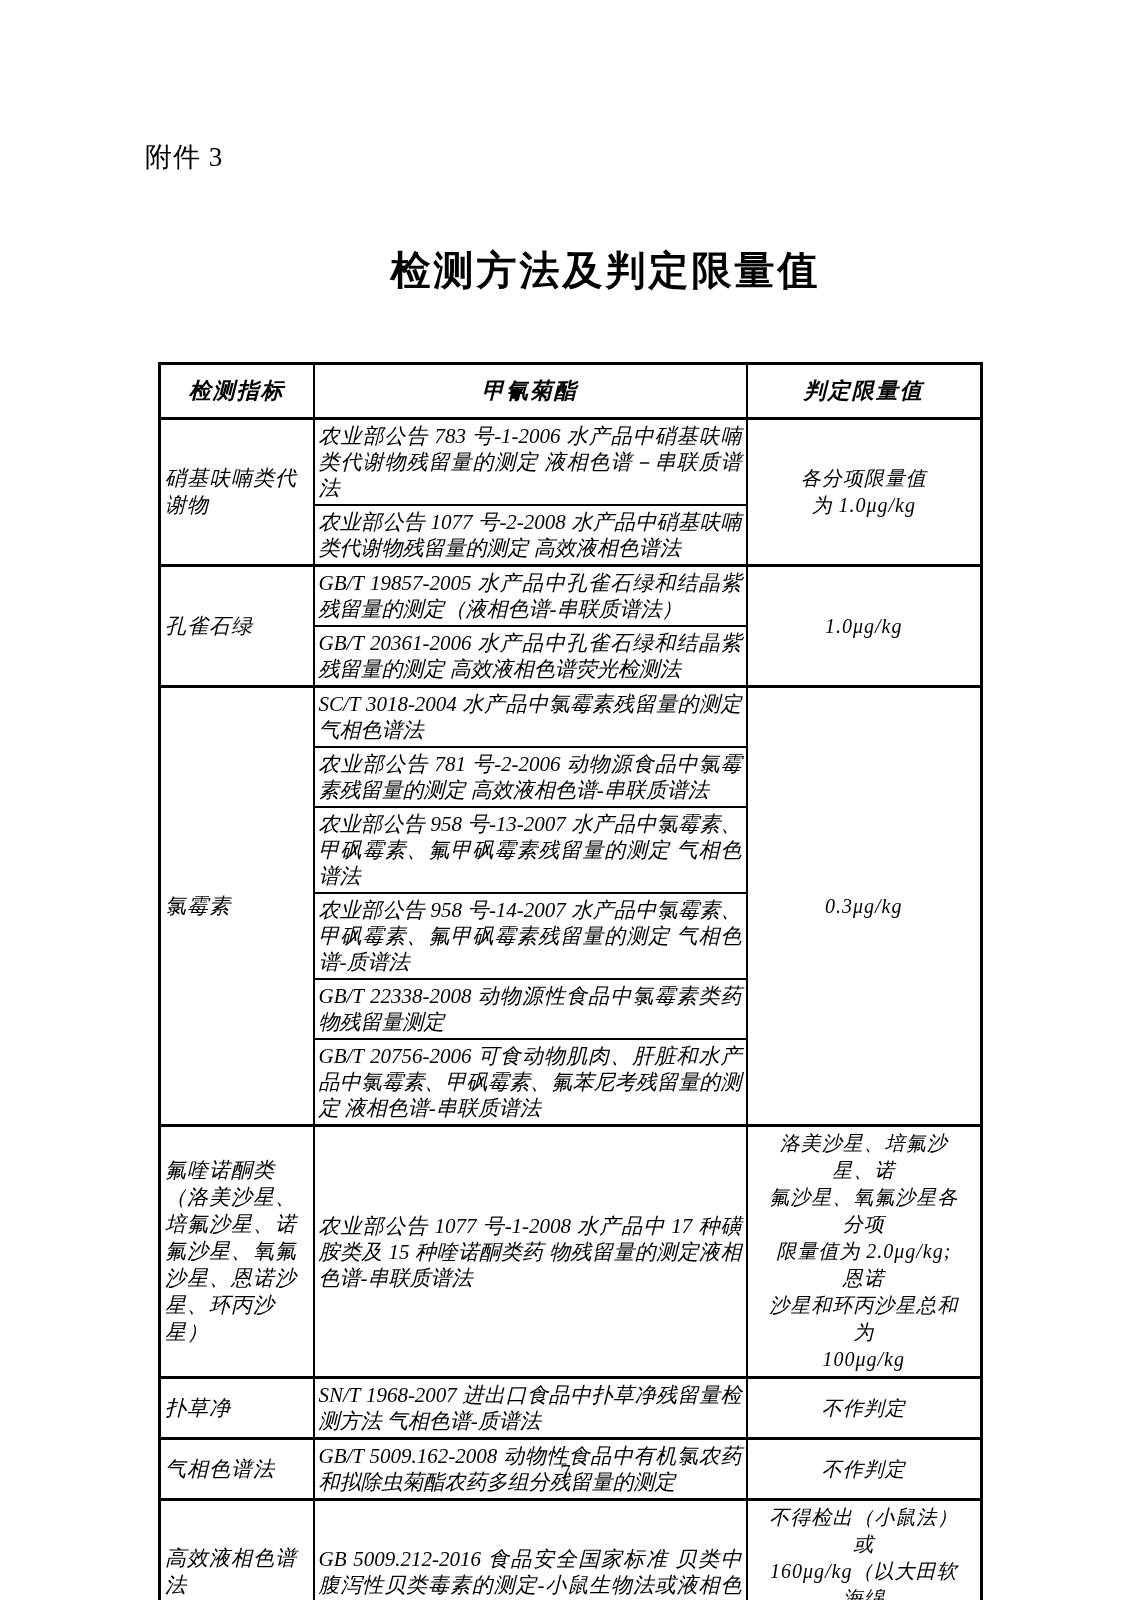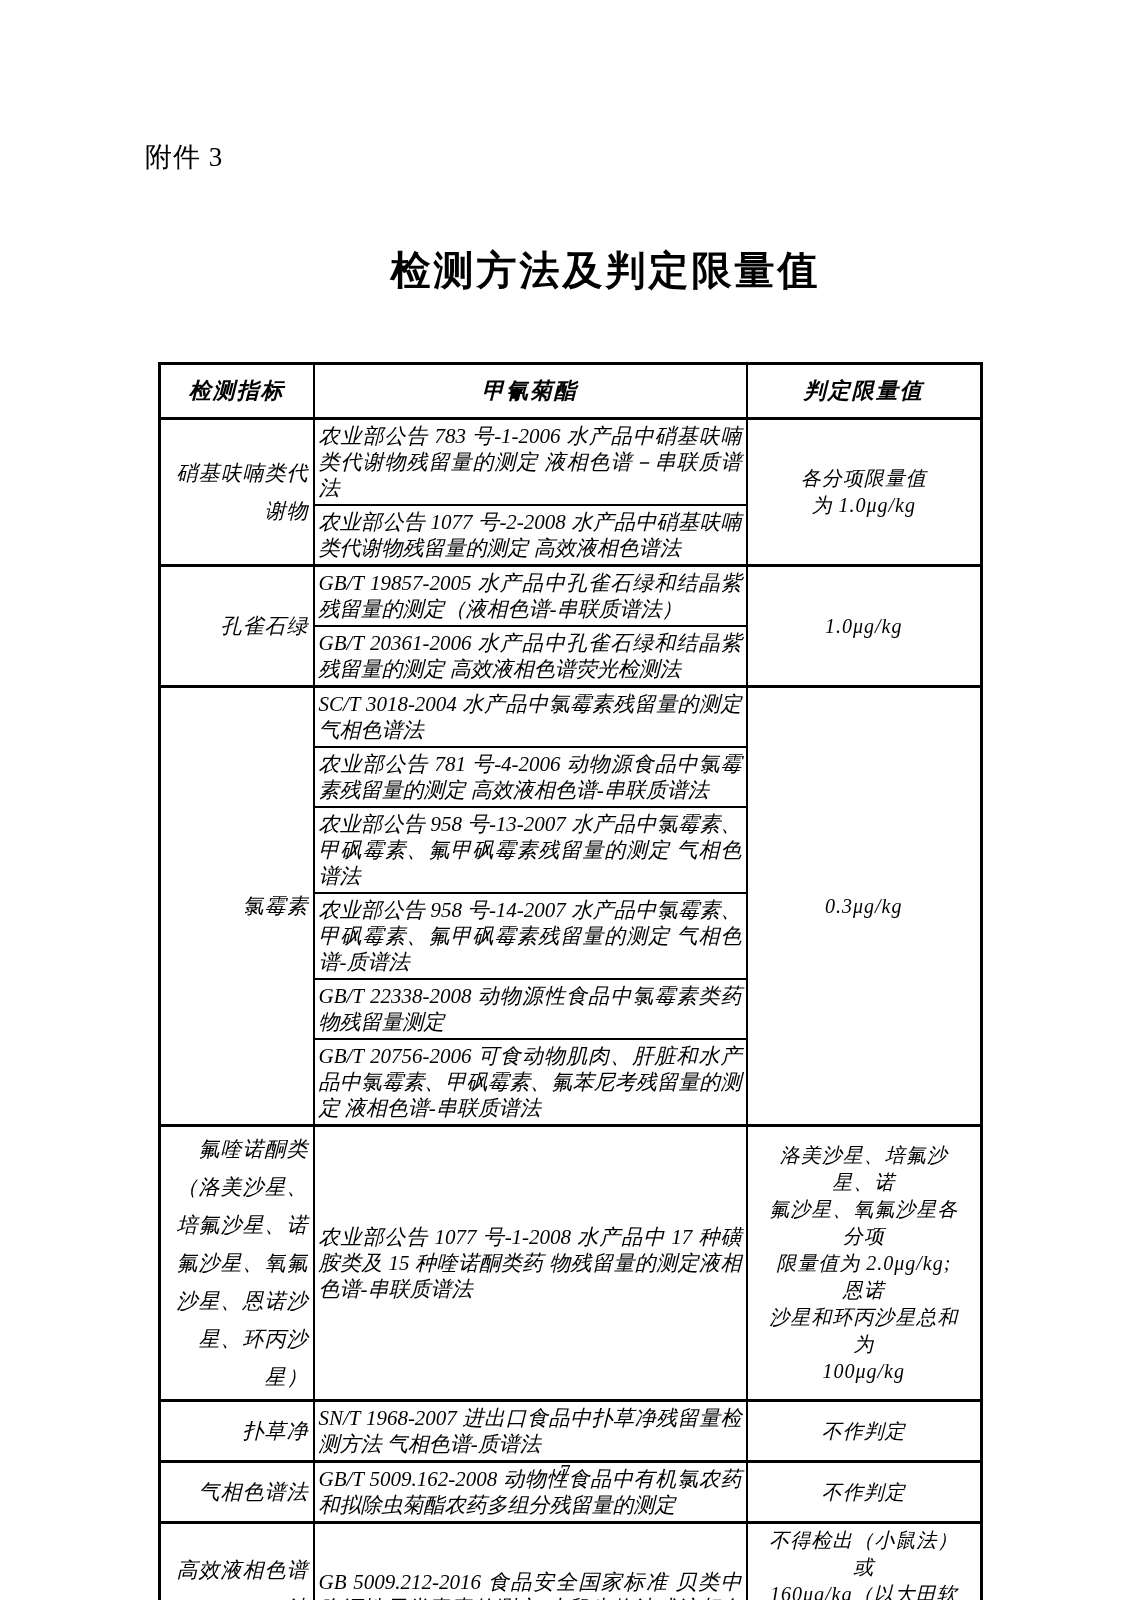--- a/index.html
+++ b/index.html
@@ -67,23 +67,23 @@
   }
   td.cell-method {
     font-size: 21px;
     line-height: 26px;
     padding: 3px 4px;
     text-align: justify;
     vertical-align: middle;
   }
   td.cell-indicator {
     font-size: 21px;
-    line-height: 38px;
+    line-height: 27px;
     padding: 3px 4px;
-    text-align: right;
+    text-align: left;
     vertical-align: middle;
     white-space: pre-line;
     letter-spacing: 1px;
   }
   td.cell-limit {
     font-size: 20px;
     line-height: 27px;
     padding: 3px 16px;
     text-align: center;
     vertical-align: middle;
@@ -139,21 +139,21 @@
         </tr>
         <tr>
           <td class="cell-method">GB/T 20361-2006 水产品中孔雀石绿和结晶紫残留量的测定 高效液相色谱荧光检测法</td>
         </tr>
         <tr class="group-start">
           <td class="cell-indicator" rowspan="6">氯霉素</td>
           <td class="cell-method">SC/T 3018-2004 水产品中氯霉素残留量的测定 气相色谱法</td>
           <td class="cell-limit" rowspan="6">0.3μg/kg</td>
         </tr>
         <tr>
-          <td class="cell-method">农业部公告 781 号-4-2006 动物源食品中氯霉素残留量的测定 高效液相色谱-串联质谱法</td>
+          <td class="cell-method">农业部公告 781 号-2-2006 动物源食品中氯霉素残留量的测定 高效液相色谱-串联质谱法</td>
         </tr>
         <tr>
           <td class="cell-method">农业部公告 958 号-13-2007 水产品中氯霉素、甲砜霉素、氟甲砜霉素残留量的测定 气相色谱法</td>
         </tr>
         <tr>
           <td class="cell-method">农业部公告 958 号-14-2007 水产品中氯霉素、甲砜霉素、氟甲砜霉素残留量的测定 气相色谱-质谱法</td>
         </tr>
         <tr>
           <td class="cell-method">GB/T 22338-2008 动物源性食品中氯霉素类药物残留量测定</td>
         </tr>

